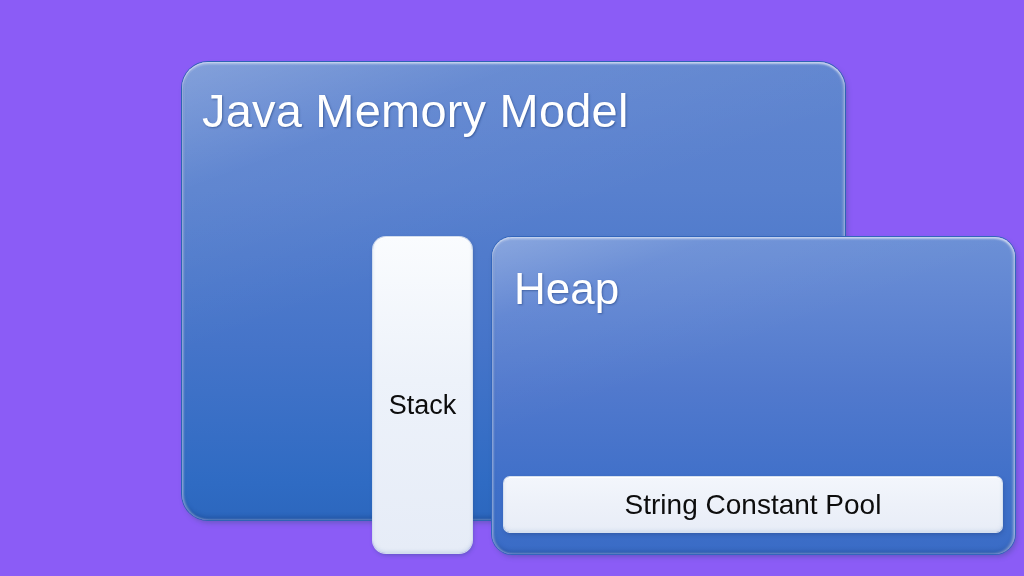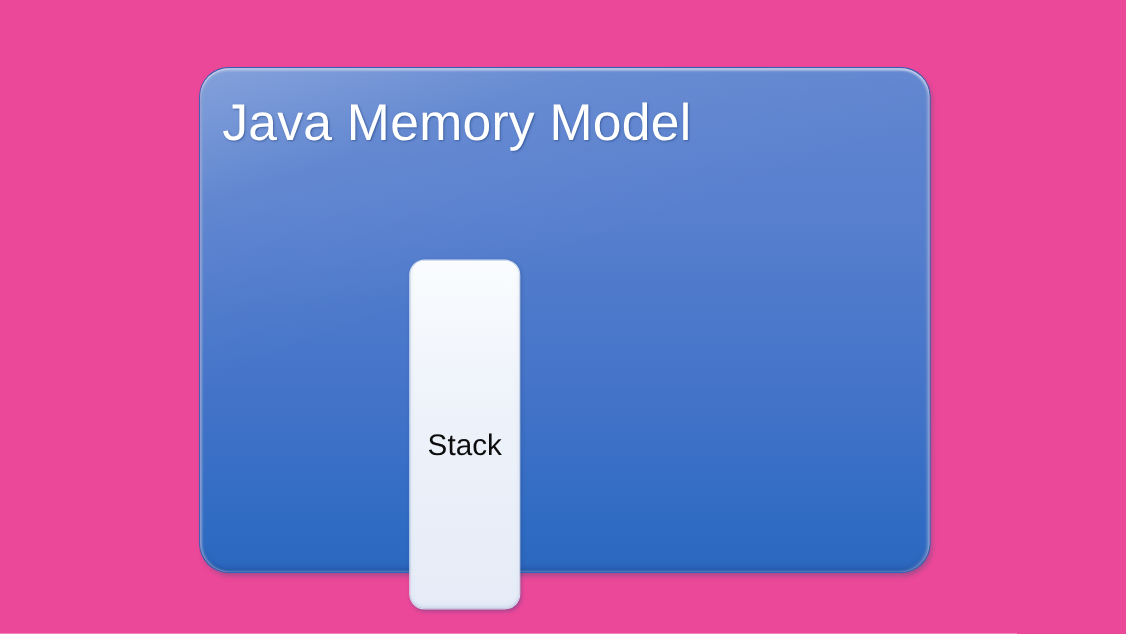--- a/index.html
+++ b/index.html
@@ -15,21 +15,21 @@
     overflow: hidden;
     position: relative;
   }
 
   #canvas {
     position: absolute;
     left: 0;
     top: 0;
     width: 1024px;
     height: 576px;
-    background: #ec4899;
+    background: #8b5cf6;
   }
 
   
   .jmm-box {
     position: absolute;
     left: 182px;
     top: 62px;
     width: 663px;
     height: 458px;
     border-radius: 26px;
@@ -175,16 +175,25 @@
 <div id="canvas">
 
   <div class="jmm-box">
 
     <div class="jmm-title">Java Memory Model</div>
 
     <div class="stack-box">
       <span class="stack-label">Stack</span>
     </div>
 
+    <div class="heap-box">
+
+      <div class="heap-title">Heap</div>
+
+      <div class="scp-box">
+        <span class="scp-label">String Constant Pool</span>
+      </div>
+
+    </div>
 
   </div>
 
 </div>
 
 </body></html>

